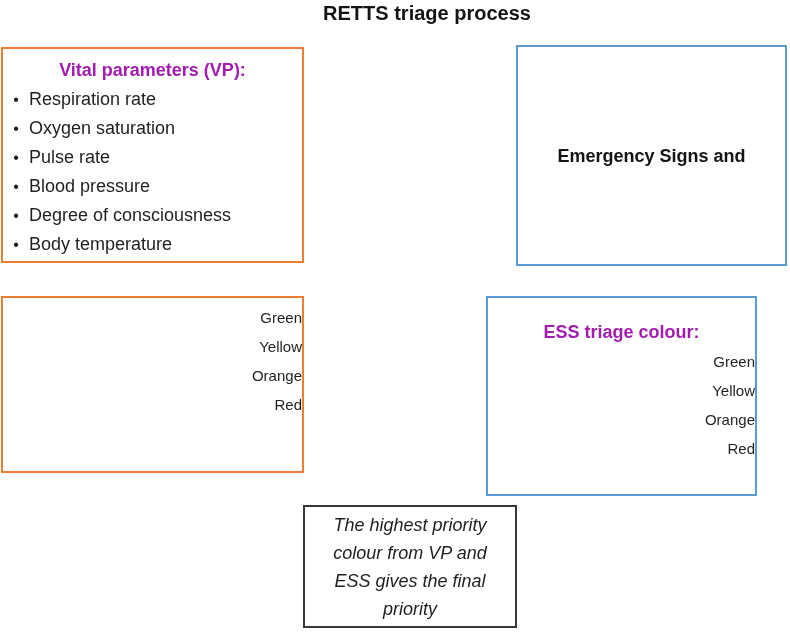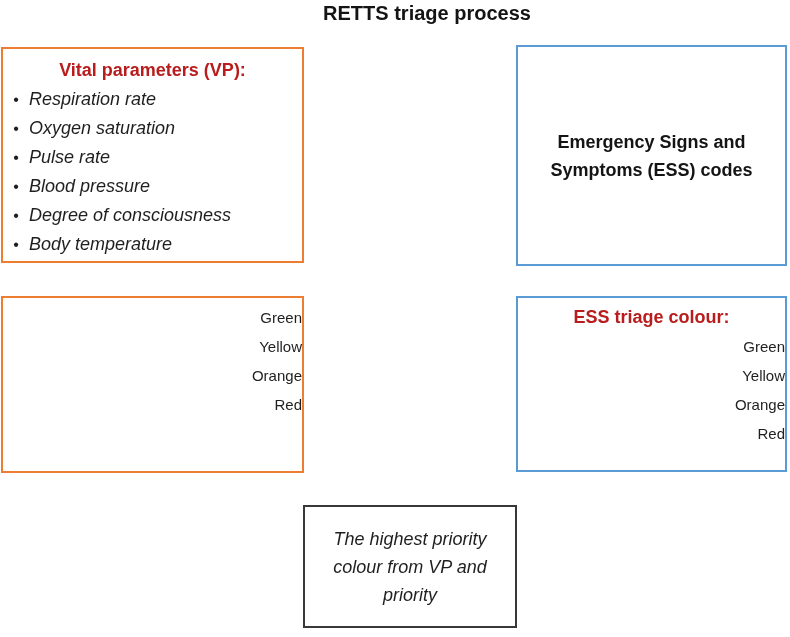--- a/index.html
+++ b/index.html
@@ -40,36 +40,36 @@
   .vp-box {
     left: 1px; top: 47px;
     width: 303px; height: 216px;
     padding-top: 7px;
   }
   .box-heading {
     text-align: center;
     font-weight: bold;
     font-size: 18px;
     line-height: 29px;
-    color: #b91c1c;
+    color: #a21caf;
   }
   .bullet-list { margin-top: 0; }
   .bullet-row {
     display: flex;
     align-items: baseline;
     line-height: 29px;
     font-size: 18px;
   }
   .bullet {
     width: 26px;
     text-align: center;
     flex: 0 0 26px;
     font-size: 16px;
   }
-  .bullet-text { flex: 1; font-style: italic; }
+  .bullet-text { flex: 1; }
 
   
   .ess-box {
     left: 516px; top: 45px;
     width: 271px; height: 221px;
     display: flex;
     flex-direction: column;
     justify-content: center;
     align-items: center;
   }
@@ -82,23 +82,23 @@
     color: #141414;
   }
 
   
   .vp-colour-box {
     left: 1px; top: 296px;
     width: 303px; height: 177px;
     padding-top: 5px;
   }
   .ess-colour-box {
-    left: 516px; top: 296px;
-    width: 271px; height: 176px;
-    padding-top: 5px;
+    left: 486px; top: 296px;
+    width: 271px; height: 200px;
+    padding-top: 20px;
   }
   .colour-line {
     text-align: right;
     font-size: 15px;
     line-height: 29px;
   }
 
   
   .final-box {
     left: 303px; top: 505px;
@@ -148,37 +148,37 @@
       </div>
       <div class="bullet-row">
         <span class="bullet">•</span>
         <span class="bullet-text">Body temperature</span>
       </div>
     </div>
   </div>
 
   <div class="box blue ess-box">
     <div class="bold-line">Emergency Signs and</div>
-    <div class="bold-line">Symptoms (ESS) codes</div>
   </div>
 
   <div class="box orange vp-colour-box">
     <div class="colour-line">Green</div>
     <div class="colour-line">Yellow</div>
     <div class="colour-line">Orange</div>
     <div class="colour-line">Red</div>
   </div>
 
   <div class="box blue ess-colour-box">
     <div class="box-heading">ESS triage colour:</div>
     <div class="colour-line">Green</div>
     <div class="colour-line">Yellow</div>
     <div class="colour-line">Orange</div>
     <div class="colour-line">Red</div>
   </div>
 
   <div class="box dark final-box">
     <div class="final-line">The highest priority</div>
     <div class="final-line">colour from VP and</div>
+    <div class="final-line">ESS gives the final</div>
     <div class="final-line">priority</div>
   </div>
 
 </div>
 
 </body></html>

